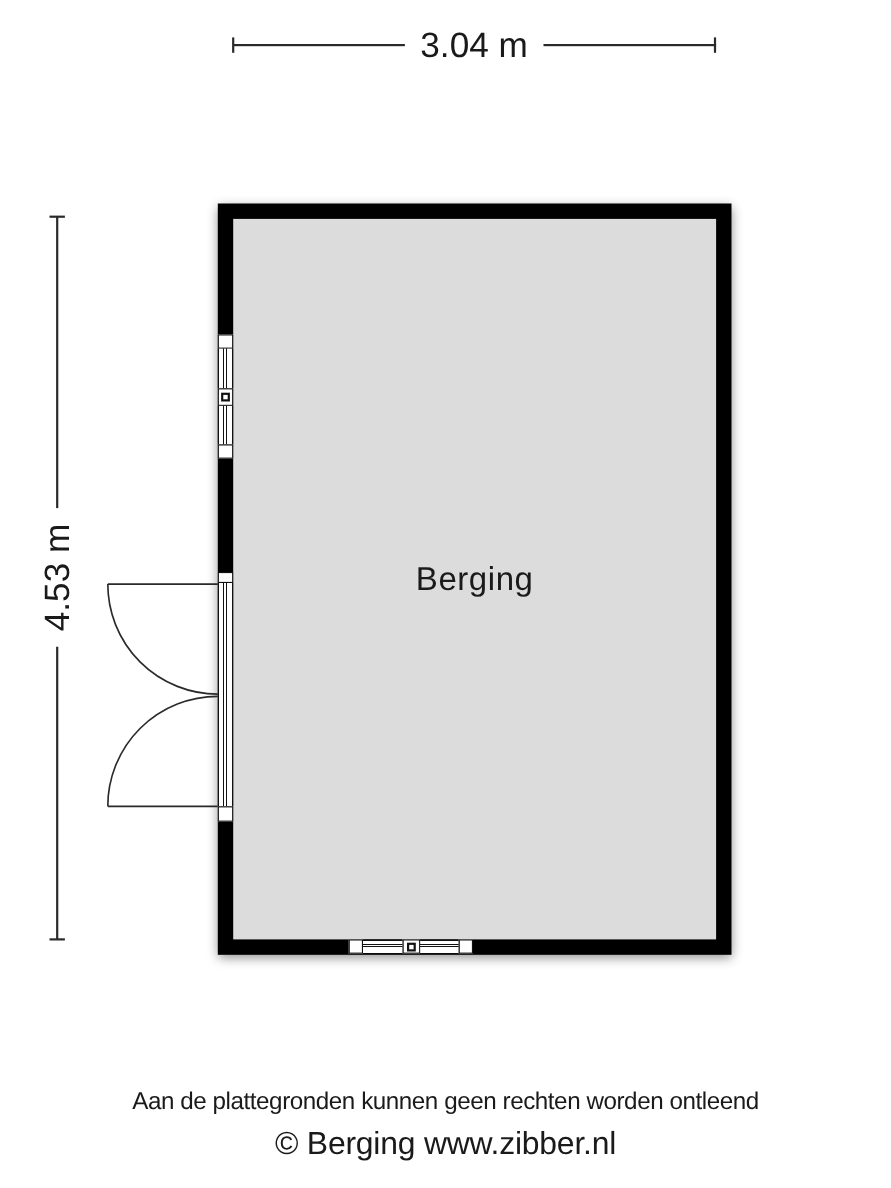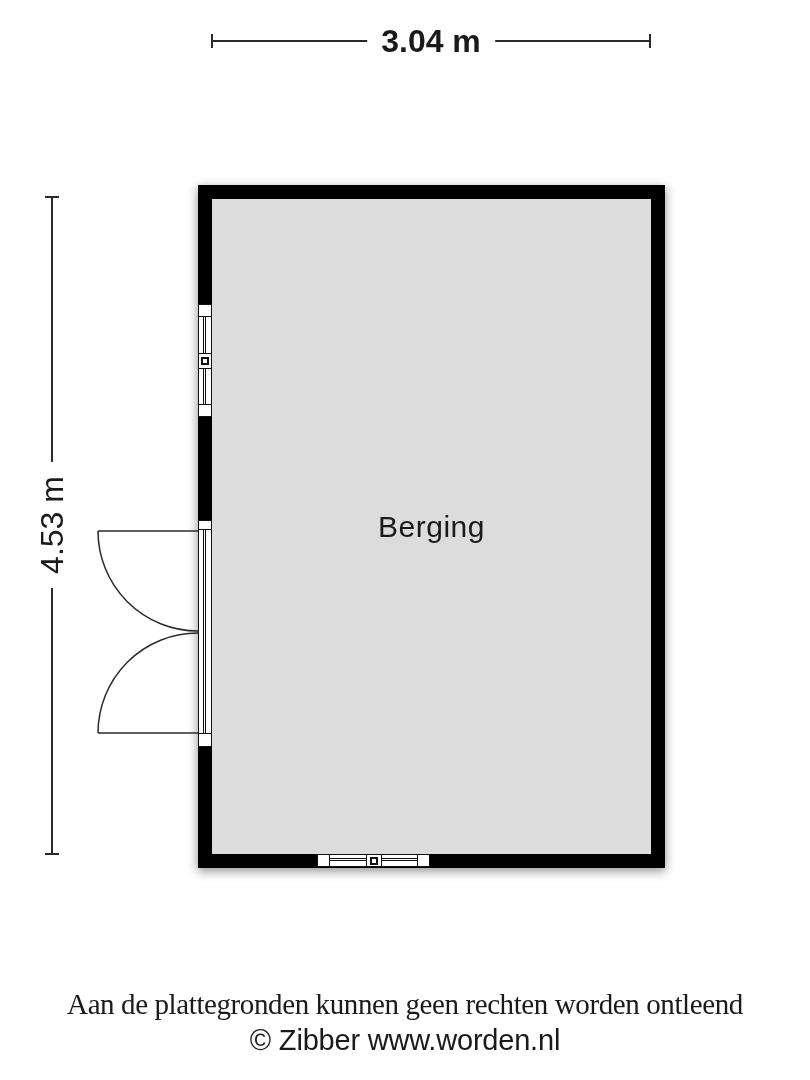--- a/index.html
+++ b/index.html
@@ -11,21 +11,21 @@
   html,body{margin:0;padding:0;background:#ffffff;}
   body{font-family:"Liberation Sans", sans-serif;color:#1a1a1a;}
   .canvas{position:relative;width:810px;height:1080px;background:#ffffff;overflow:hidden;}
 
   
   .dim-line-h{position:absolute;left:212px;top:40px;width:439px;height:2px;background:var(--line);}
   .dim-tick-v{position:absolute;width:2px;height:14px;top:34px;background:var(--line);}
   .dim-tick-v.left{left:211px;}
   .dim-tick-v.right{left:649px;}
   .dim-label-top{position:absolute;left:431px;top:41px;transform:translate(-50%,-50%);
-    background:#fff;padding:0 14px;font-size:32px;white-space:nowrap;font-weight:bold;}
+    background:#fff;padding:0 14px;font-size:32px;white-space:nowrap;}
 
   .dim-line-v{position:absolute;left:51px;top:197px;width:2px;height:657px;background:var(--line);}
   .dim-tick-h{position:absolute;left:45px;width:14px;height:2px;background:var(--line);}
   .dim-tick-h.top{top:196px;}
   .dim-tick-h.bottom{top:853px;}
   .dim-label-left{position:absolute;left:52px;top:525px;
     transform:translate(-50%,-50%) rotate(-90deg);background:#fff;padding:0 14px;
     font-size:32px;white-space:nowrap;}
 
   
@@ -62,21 +62,21 @@
   .window-h .frame-box{width:13px;height:13px;flex:none;}
   .window-h .center-box{width:16px;height:13px;flex:none;}
   .glass-h{flex:1;background:linear-gradient(to bottom,
     var(--frame) 0 1px,#fff 1px 4px,var(--frame) 4px 5px,#fff 5px 6px,
     var(--frame) 6px 7px,#fff 7px 12px,var(--frame) 12px 13px);}
 
   .door-swings{position:absolute;left:0;top:0;pointer-events:none;}
 
   
   .footer-line{position:absolute;left:0;width:810px;text-align:center;white-space:nowrap;}
-  .footer-disclaimer{top:988px;font-size:29px;letter-spacing:-0.4px;font-family:Liberation Serif, serif;}
+  .footer-disclaimer{top:988px;font-size:22px;letter-spacing:-0.4px;}
   .footer-copyright{top:1024px;font-size:29px;letter-spacing:-0.2px;}
 </style>
 </head>
 <body>
 
 <div class="canvas">
 
   <div>
     <div class="dim-line-h"></div>
     <div class="dim-tick-v left"></div>
@@ -124,15 +124,15 @@
     <div class="frame-box"></div>
     <div class="glass-h"></div>
     <div class="center-box">
       <div class="pane-square"></div>
     </div>
     <div class="glass-h"></div>
     <div class="frame-box"></div>
   </div>
 
   <div class="footer-line footer-disclaimer">Aan de plattegronden kunnen geen rechten worden ontleend</div>
-  <div class="footer-line footer-copyright">© Zibber www.worden.nl</div>
+  <div class="footer-line footer-copyright">© Berging www.zibber.nl</div>
 
 </div>
 
 </body></html>

